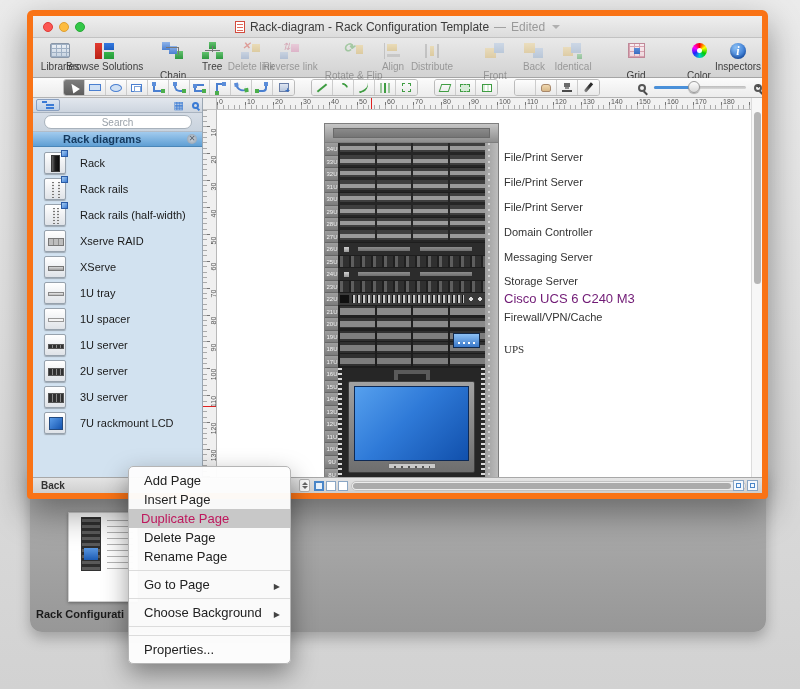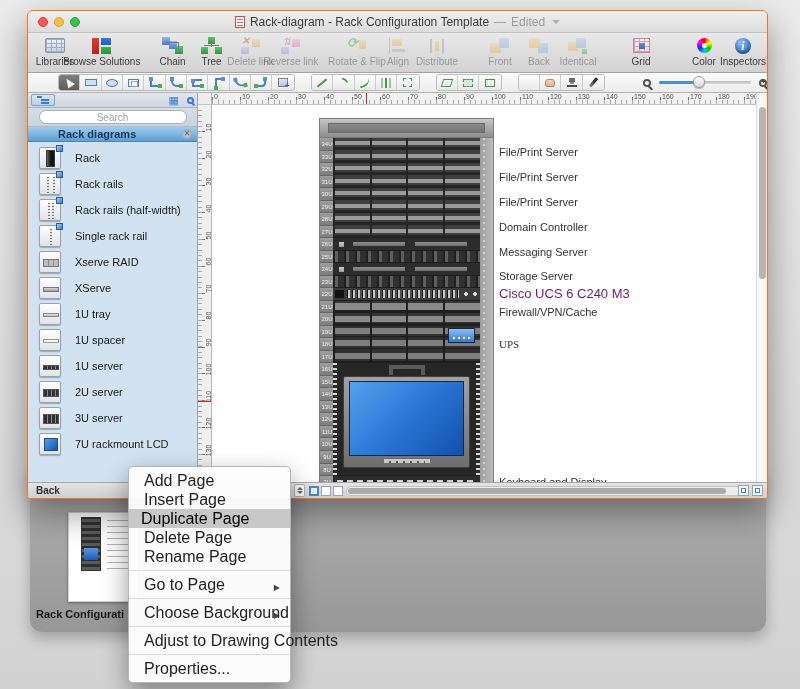--- a/index.html
+++ b/index.html
@@ -16,21 +16,21 @@
     background:repeating-linear-gradient(0deg,#5a5a5a 0 3px,#2e2e2e 3px 6px); border:1px solid #333; }
   .mini-rack::after { content:""; position:absolute; left:2px; bottom:10px; width:14px; height:12px;
     background:linear-gradient(#5a97e0,#1d5cb4); }
   .mini-lines { position:absolute; left:38px; top:6px; width:26px; height:50px;
     background:repeating-linear-gradient(0deg,#b5b5b5 0 1px,transparent 1px 6px); }
   .page-thumb-label { position:absolute; left:6px; top:138px; width:150px; font-size:11px; font-weight:bold;
     color:#1b1b1b; white-space:nowrap; overflow:hidden; }
 
   
   .window { position:absolute; left:27px; top:10px; width:741px; height:489px; z-index:2;
-    border:1px solid #f97316; border-radius:6px 6px 4px 4px;
+    border:6px solid #f97316; border-radius:6px 6px 4px 4px;
     box-shadow:0 14px 34px rgba(0,0,0,.4); background:#fff; overflow:hidden;
     display:flex; flex-direction:column; }
 
   .titlebar { height:22px; background:linear-gradient(#efefef,#dcdcdc); border-bottom:1px solid #c2c2c2;
     display:flex; align-items:center; position:relative; flex:0 0 auto; }
   .lights { display:flex; gap:6px; margin-left:10px; }
   .light { width:10px; height:10px; border-radius:50%; }
   .light.red { background:#fc5753; border:1px solid #df3b36; }
   .light.yellow { background:#fdbc40; border:1px solid #de9f34; }
   .light.green { background:#33c748; border:1px solid #27aa35; }
@@ -41,21 +41,21 @@
   .proxy-icon::after { content:""; position:absolute; left:1px; top:2px; width:6px; height:7px;
     background:repeating-linear-gradient(0deg,#e06a5a 0 1px,transparent 1px 3px); }
   .title-edited { color:#9a9a9a; }
   .title-chev { width:0; height:0; border-left:4px solid transparent; border-right:4px solid transparent;
     border-top:4px solid #b0b0b0; margin-left:2px; }
 
   
   .toolbar { height:40px; background:linear-gradient(#e9e9e9,#d2d2d2); border-bottom:1px solid #a5a5a5;
     display:flex; align-items:flex-start; padding:3px 0 0 12px; flex:0 0 auto; }
   .tb-item { display:flex; flex-direction:column; align-items:center; margin-right:9px; min-width:30px; }
-  .tb-item.x-gap { margin-left:24px; }
+  .tb-item.x-gap { margin-left:24px;gap:9px; }
   .tb-item.x-dim { opacity:.42; }
   .tb-icon { height:19px; display:flex; align-items:center; justify-content:center; position:relative; }
   .tb-label { font-size:10px; color:#3d3d3d; margin-top:1px; white-space:nowrap; }
 
   .x-libraries { width:20px; height:15px; border:1px solid #8a97a8; border-radius:2px;
     background:repeating-linear-gradient(90deg,#9fb0c4 0 1px,transparent 1px 5px),
                repeating-linear-gradient(0deg,#9fb0c4 0 1px,transparent 1px 4px),
                linear-gradient(#eef2f7,#c6d2e0); }
   .x-browse { width:19px; height:16px;
     background:linear-gradient(#e23b30,#b92215) 0 0/7px 16px no-repeat,
@@ -334,22 +334,22 @@
     border-radius:5px; background:#ededed; }
   .hscroll-thumb { position:absolute; left:1px; top:1px; width:378px; height:6px; border-radius:3px; background:#ababab; }
   .fit-icons { position:absolute; right:4px; display:flex; gap:3px; }
   .fit-ic { width:11px; height:11px; border:1px solid #8aa6c4; background:#f4f8fc; position:relative; }
   .fit-ic::after { content:""; position:absolute; left:2px; top:2px; right:2px; bottom:2px; border:1px solid #4a86c8; }
 
   
   .context-menu { position:absolute; left:128px; top:466px; width:163px; z-index:10;
     background:rgba(253,253,253,.97); border:1px solid #b5b5b5; border-radius:5px;
     box-shadow:0 10px 26px rgba(0,0,0,.4); padding:4px 0; }
-  .menu-item { height:19px; line-height:19px; font-size:16px; color:#222; padding-left:15px; position:relative; white-space:nowrap; }
-  .menu-item.x-hl { background:#c8c8c8; color:#000000;padding-left:12px; }
+  .menu-item { height:19px; line-height:19px; font-size:13px; color:#222; padding-left:15px; position:relative; white-space:nowrap; }
+  .menu-item.x-hl { background:#c8c8c8; color:#be185d;padding-left:12px; }
   .menu-item.x-divider { height:9px; padding:0; }
   .menu-item.x-divider::after { content:""; position:absolute; left:0; right:0; top:4px; height:1px; background:#dcdcdc; }
   .menu-arrow { position:absolute; right:10px; top:0; }
   .menu-arrow::after { content:"\25B6"; font-size:8px; color:#444; }
 </style>
 </head>
 <body>
 
 <div class="pages-panel">
   <div class="page-thumb-card">
@@ -614,27 +614,20 @@
           </div>
 
           <div class="lib-item x-railsh">
             <span class="thumb">
               <i></i>
               <span class="badge"></span>
             </span>
             <span class="lib-label">Rack rails (half-width)</span>
           </div>
 
-          <div class="lib-item x-rail1">
-            <span class="thumb">
-              <i></i>
-              <span class="badge"></span>
-            </span>
-            <span class="lib-label">Single rack rail</span>
-          </div>
 
           <div class="lib-item x-xraid">
             <span class="thumb">
               <i></i>
 
             </span>
             <span class="lib-label">Xserve RAID</span>
           </div>
 
           <div class="lib-item x-xserve">
@@ -889,24 +882,20 @@
       <span>Choose Background</span>
       <span class="menu-arrow"></span>
     </div>
 
 
     <div class="menu-item x-divider">
       <span></span>
       
     </div>
 
-    <div class="menu-item">
-      <span>Adjust to Drawing Contents</span>
-      
-    </div>
 
     <div class="menu-item x-divider">
       <span></span>
       
     </div>
 
     <div class="menu-item">
       <span>Properties...</span>
       
     </div>

